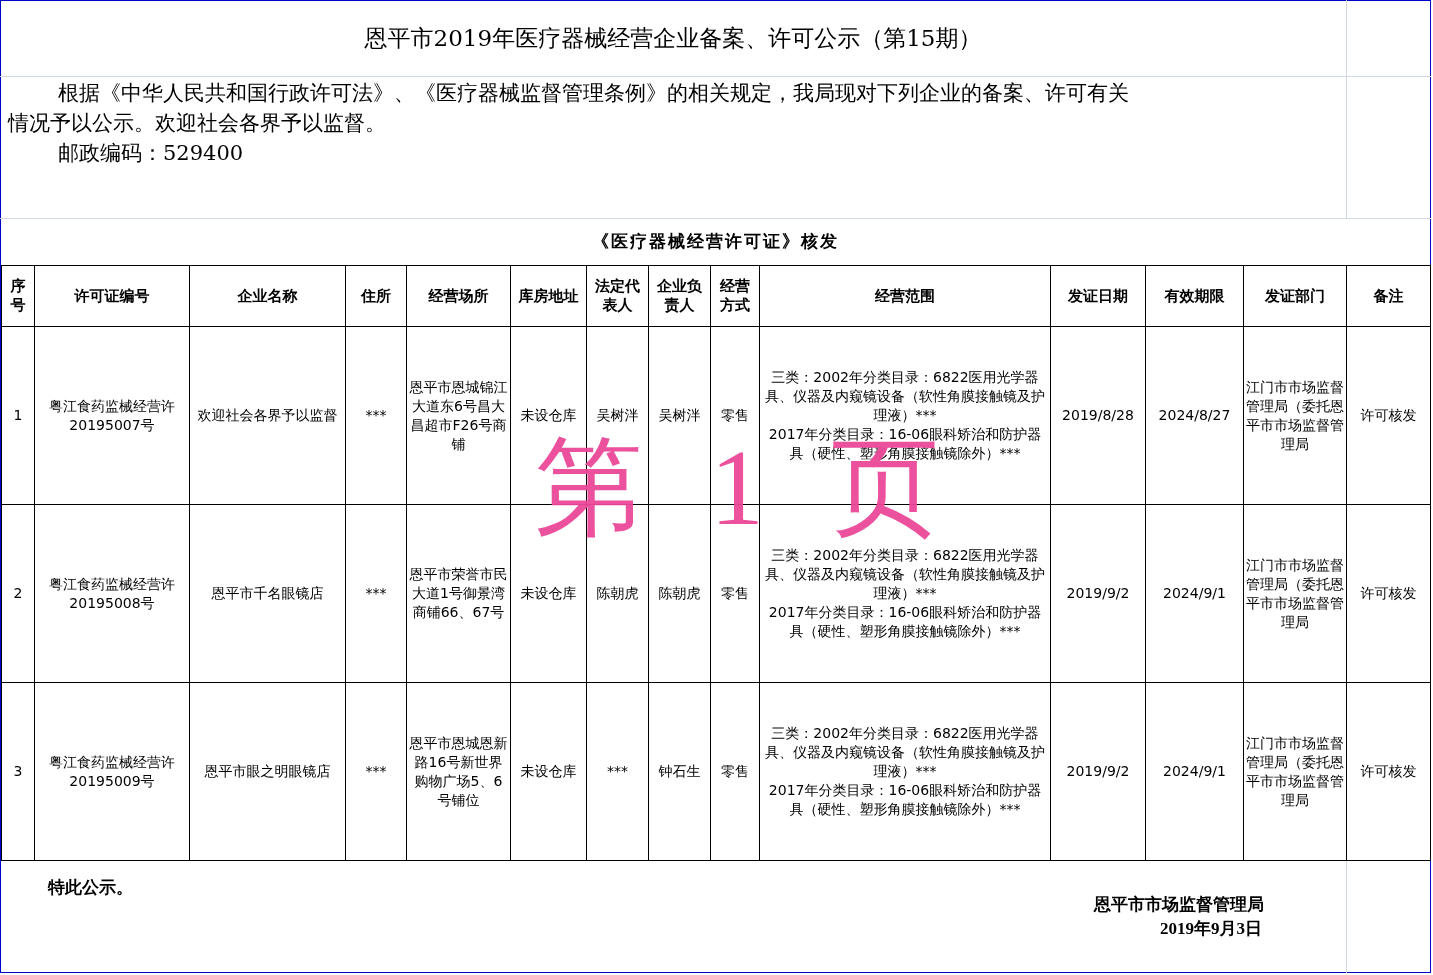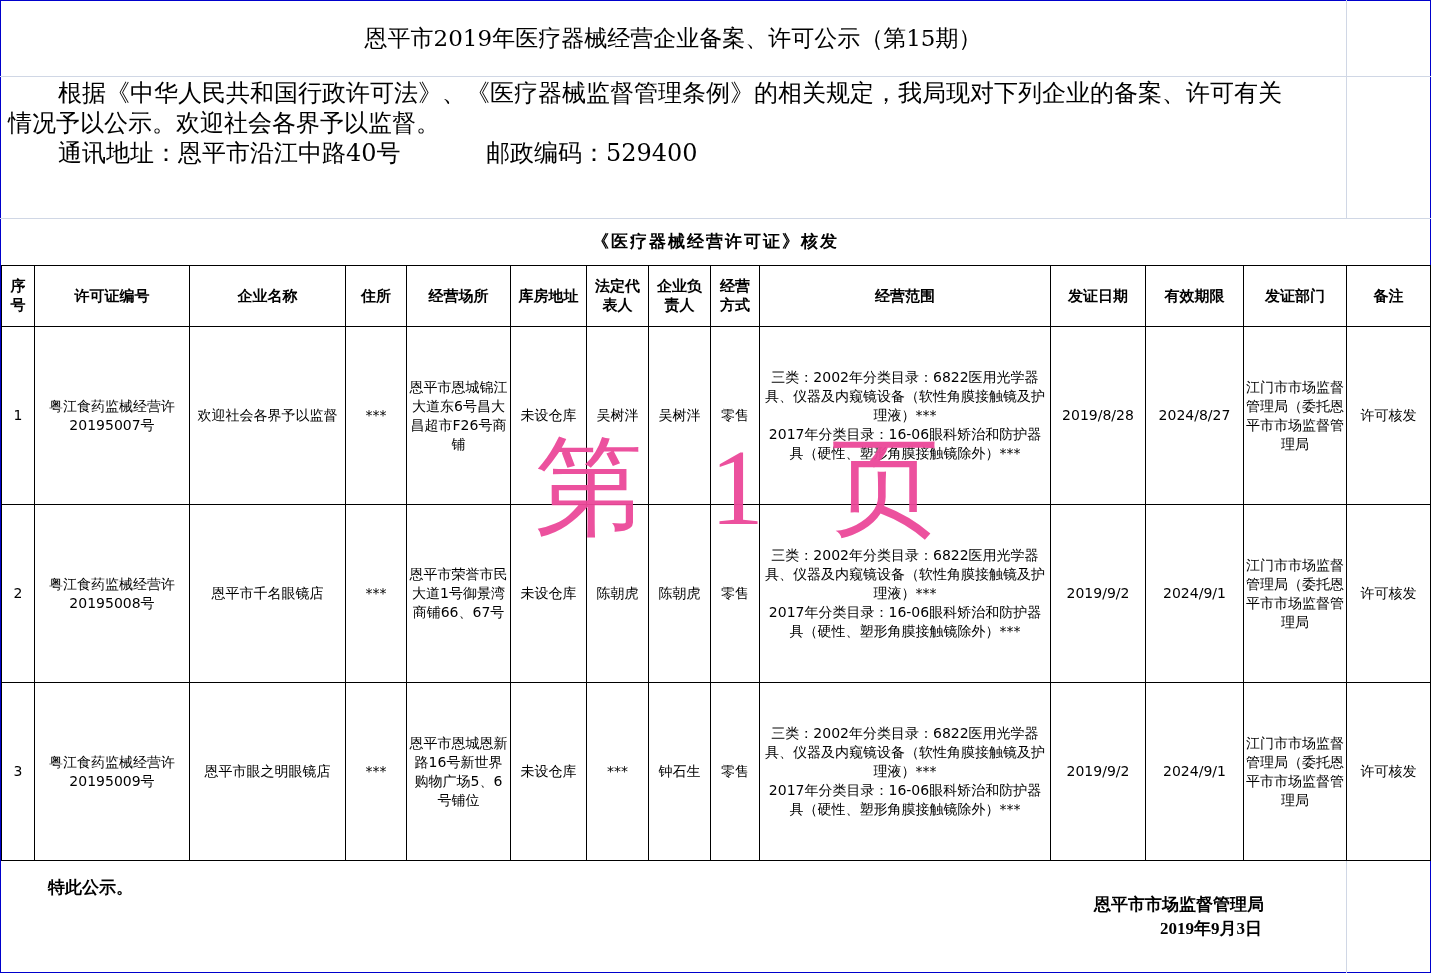--- a/index.html
+++ b/index.html
@@ -1,21 +1,21 @@
 <!DOCTYPE html>
 <html><head>
   <meta charset="utf-8">
   <style>
     html, body { margin: 0; padding: 0; background: #ffffff; }
     body { width: 1433px; height: 975px; position: relative; overflow: hidden; font-family: "DejaVu Serif", serif; color: #000; }
     .frame { position: absolute; left: 0; top: 0; width: 1431px; height: 973px; border: 1px solid #0000cc; box-sizing: border-box; }
     .gridline-v { position: absolute; background: #d0d7e5; width: 1px; }
     .gridline-h { position: absolute; background: #d0d7e5; height: 1px; }
     .title { position: absolute; left: 0; top: 0; width: 1346px; height: 76px; display: flex; align-items: center; justify-content: center; font-size: 23px; font-family: "DejaVu Serif", serif; }
-    .intro { position: absolute; left: 8px; top: 78px; width: 1336px; font-size: 24px; line-height: 30px; font-family: "DejaVu Serif", serif; }
+    .intro { position: absolute; left: 8px; top: 78px; width: 1336px; font-size: 21px; line-height: 30px; font-family: "DejaVu Serif", serif; }
     .intro p { margin: 0; }
     .indent { padding-left: 50px; }
     .contact-row { display: flex; padding-left: 50px; }
     .contact-row .c1 { width: 398px; }
     .section-heading { position: absolute; left: 0; top: 218px; width: 1431px; height: 47px; display: flex; align-items: center; justify-content: center; font-size: 17px; font-weight: bold; letter-spacing: 2px; font-family: "DejaVu Serif", serif; }
     table.grid { position: absolute; left: 1px; top: 265px; border-collapse: collapse; table-layout: fixed; font-family: "DejaVu Sans", sans-serif; padding-left: 23px; }
     table.grid th, table.grid td { border: 1.5px solid #000; padding: 0 2px; text-align: center; vertical-align: middle; overflow: hidden; }
     table.grid th { height: 60px; font-size: 15px; font-weight: bold; line-height: 19px; font-family: "DejaVu Serif", serif; }
     table.grid td { font-size: 14px; line-height: 19px; }
     table.grid tr.data-row td { height: 177px; }
@@ -36,21 +36,20 @@
 <div class="gridline-v" style="left:1346px;top:860px;height:113px;"></div>
 
 <div class="title">恩平市2019年医疗器械经营企业备案、许可公示（第15期）</div>
 
 <div class="intro">
   <p class="indent">根据《中华人民共和国行政许可法》、《医疗器械监督管理条例》的相关规定，我局现对下列企业的备案、许可有关</p>
   <p>情况予以公示。欢迎社会各界予以监督。</p>
   <div class="contact-row">
   </div>
   <div class="contact-row">
-    <span class="c1" style="width:428px;">通讯地址：恩平市沿江中路40号</span>
     <span>邮政编码：529400</span>
   </div>
 </div>
 
 <div class="section-heading">《医疗器械经营许可证》核发</div>
 
 <table class="grid">
   <colgroup>
     <col style="width:33px">
       <col style="width:155px">

